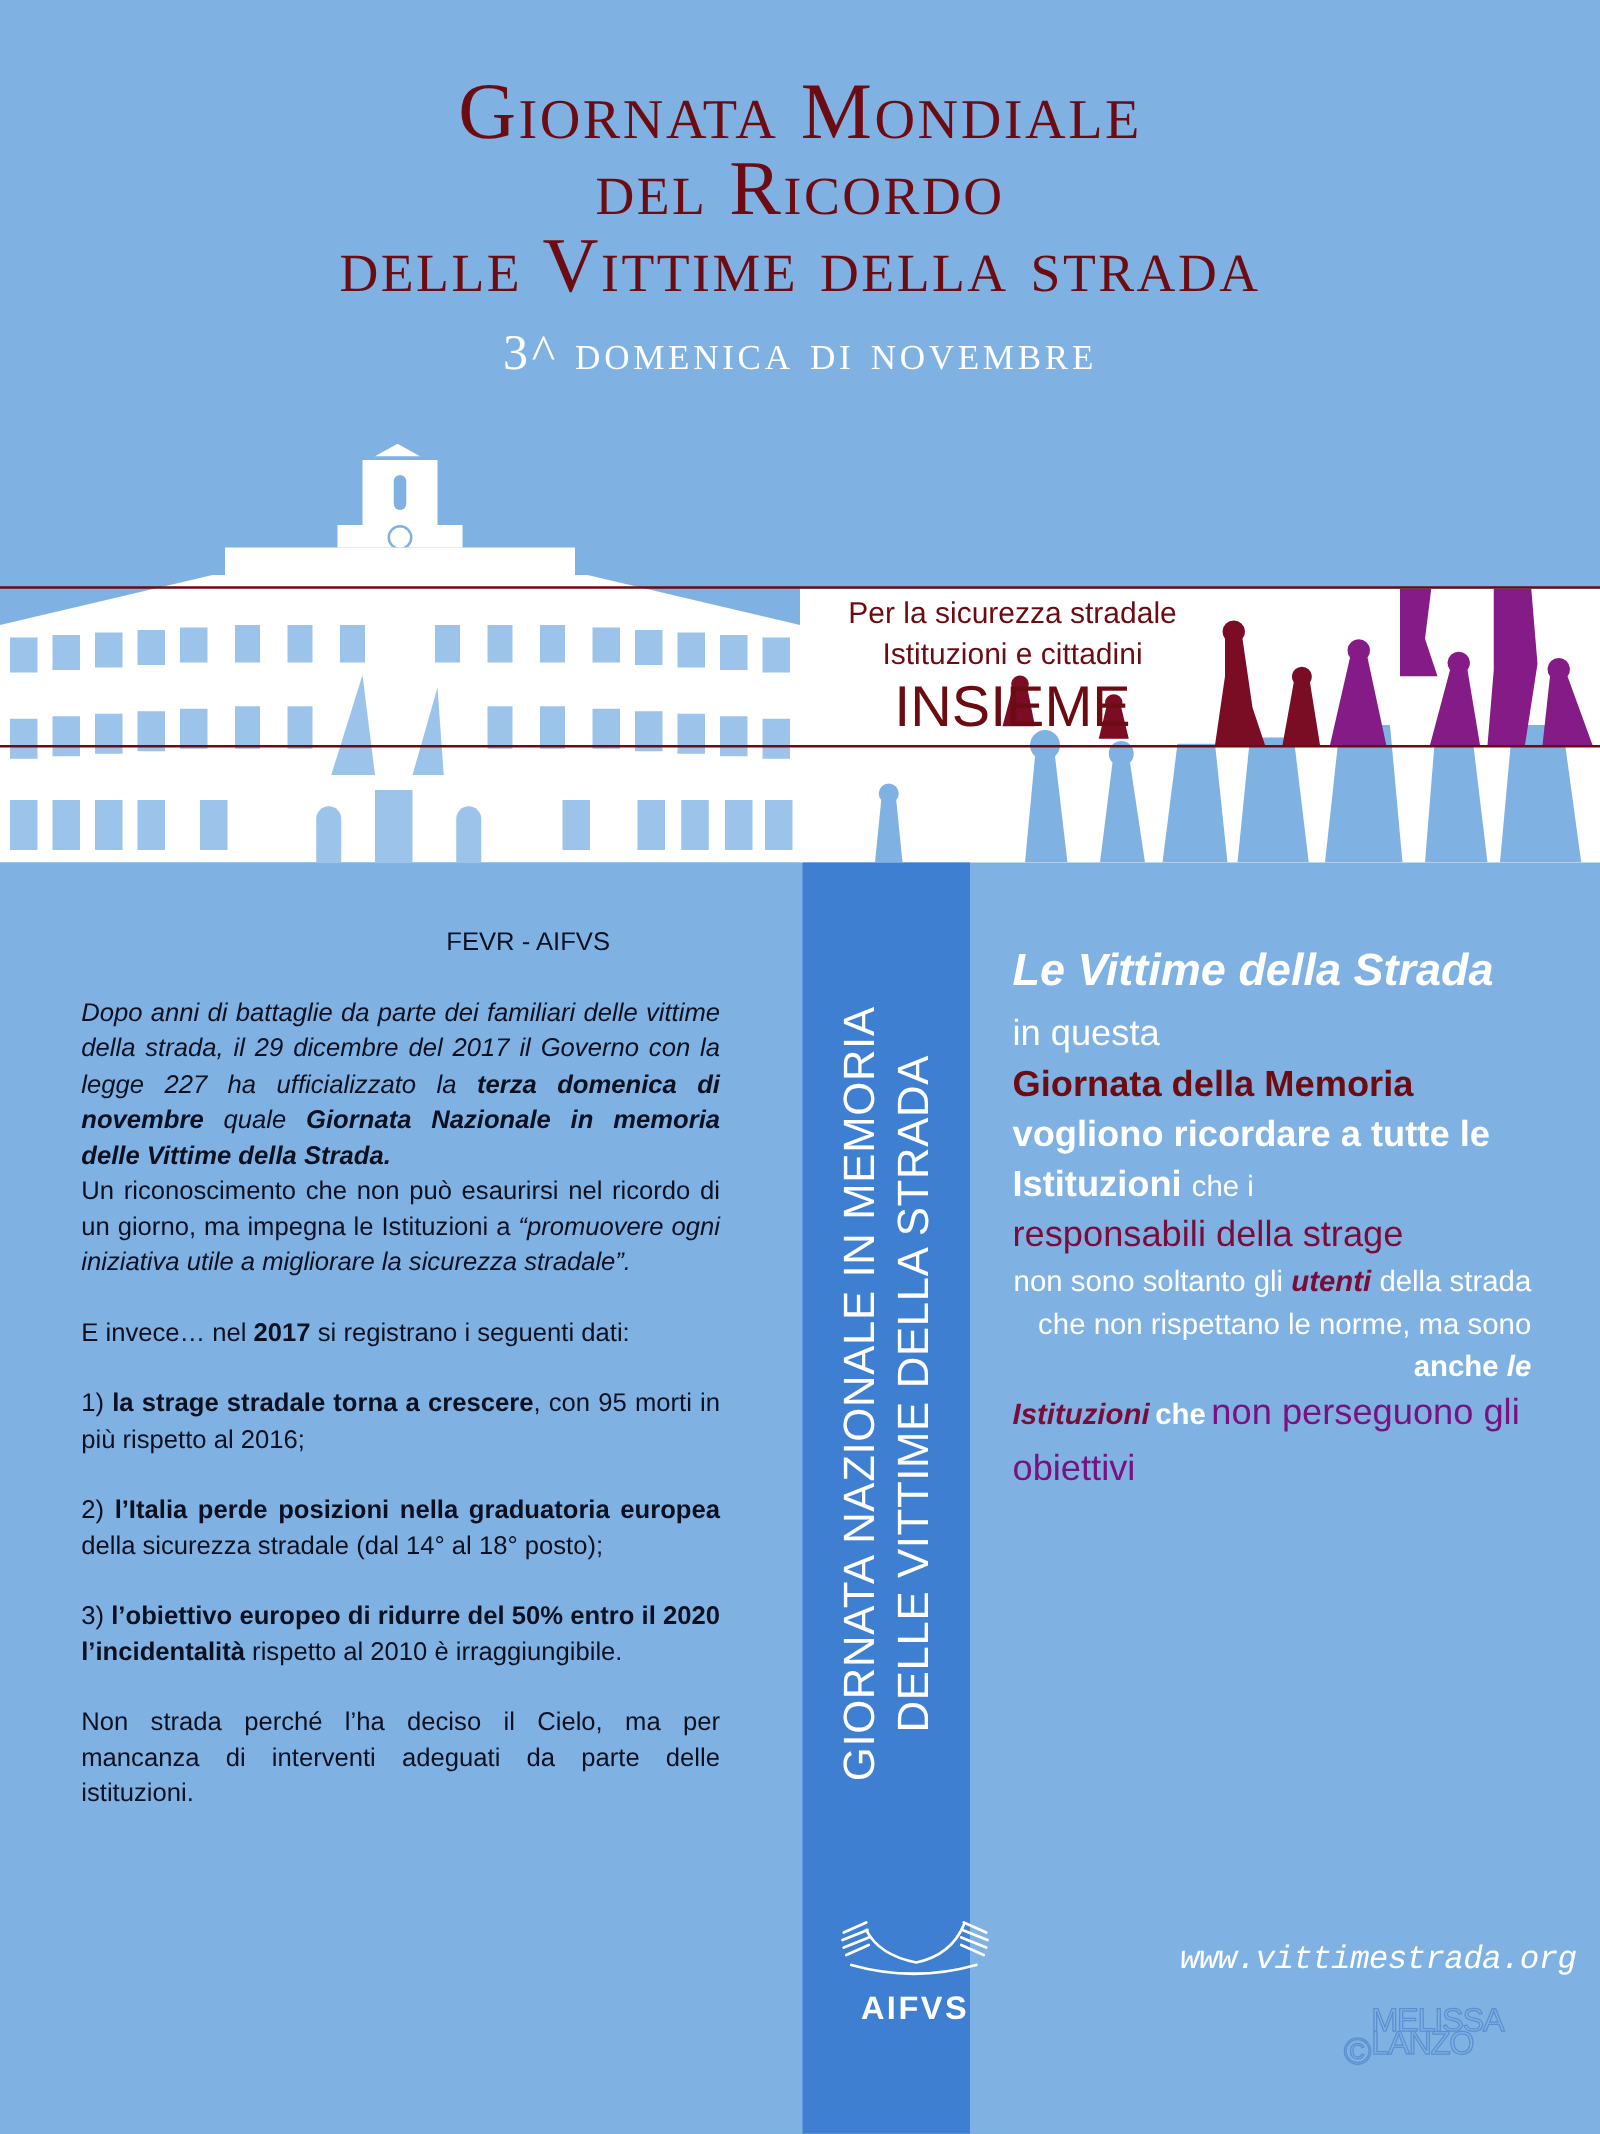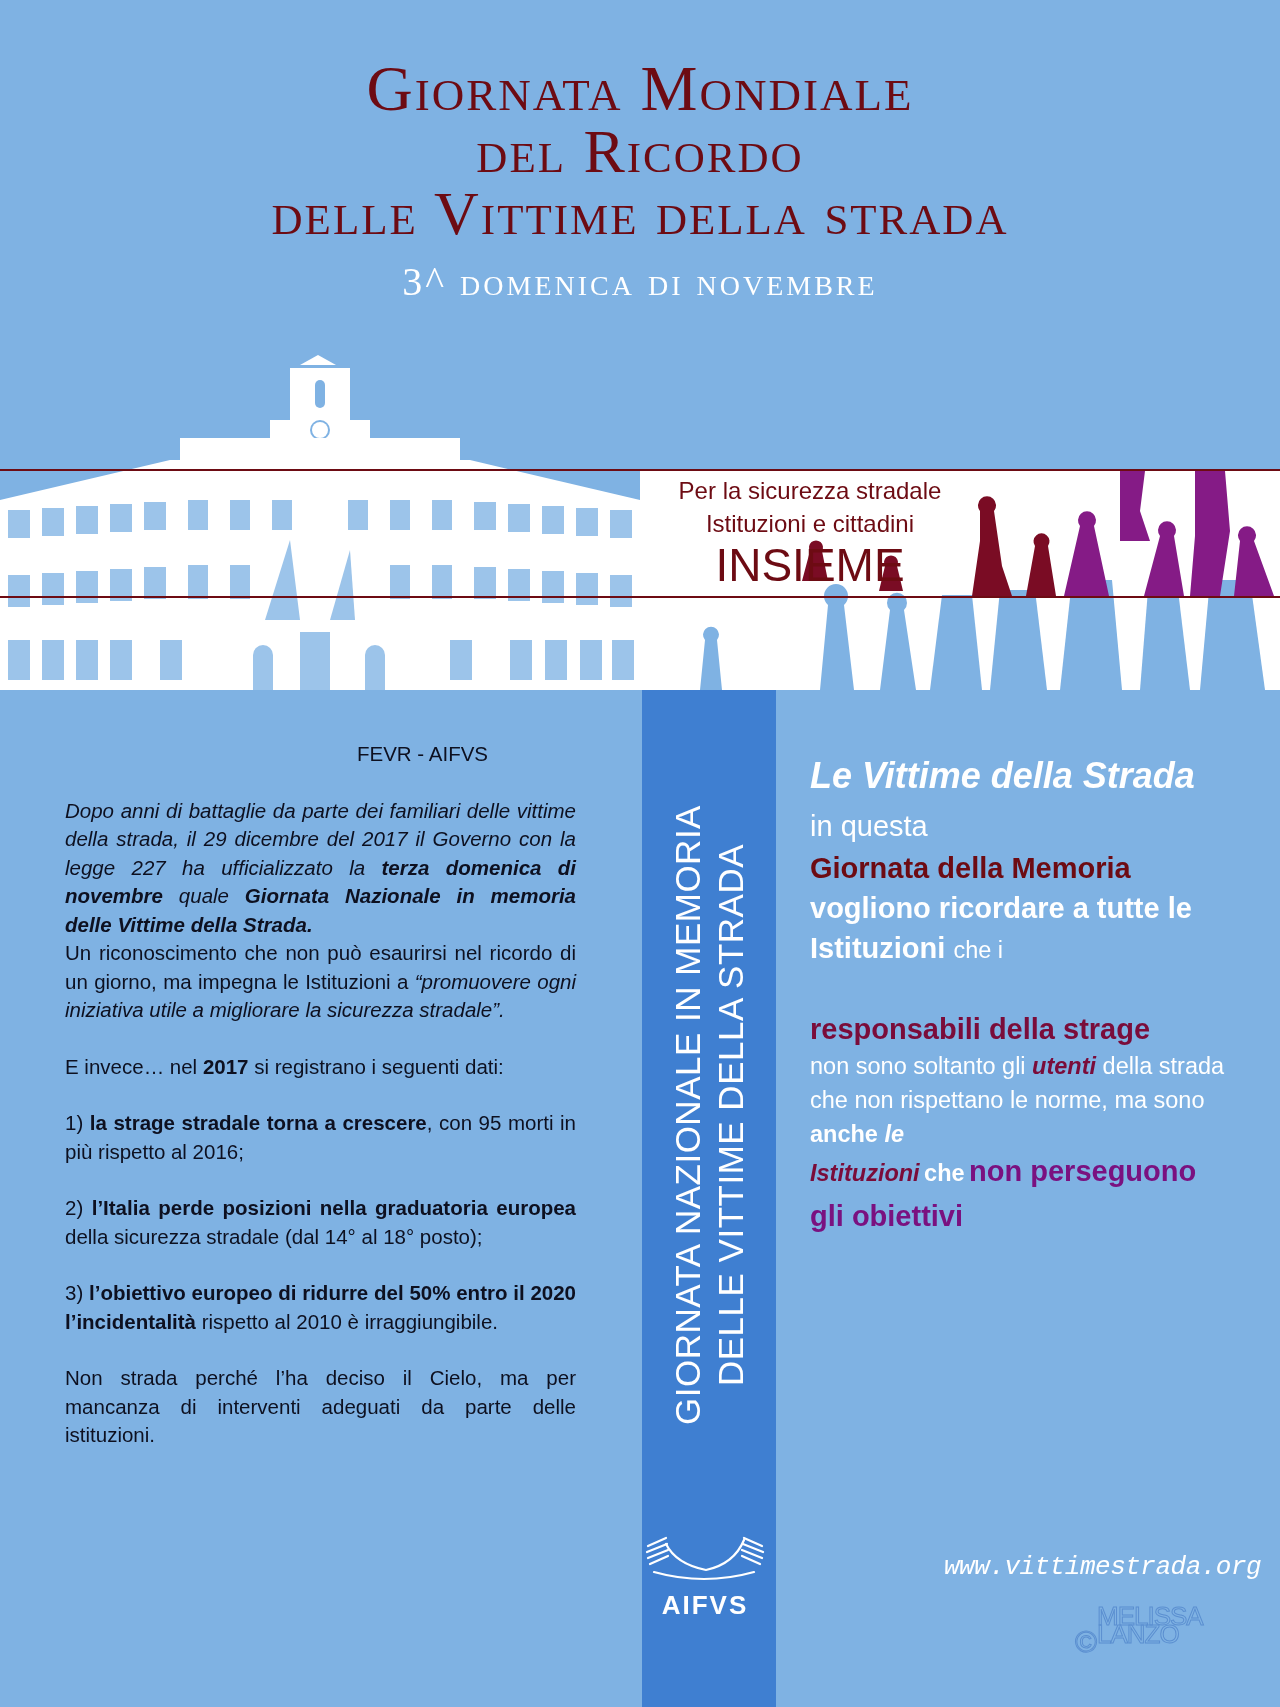--- a/index.html
+++ b/index.html
@@ -53,44 +53,44 @@
       position: absolute; left: 642px; top: 690px; width: 134px; height: 1017px;
       background: #3f7fd1;
     }
     .strip-text {
       position: absolute; left: 709px; top: 1115px;
       width: 700px; transform: translate(-50%, -50%) rotate(-90deg);
       text-align: center; color: #ffffff; font-size: 35px; line-height: 43px;
       letter-spacing: 0.5px;
     }
     .strip-text span { display: block; }
-    .logo { position: absolute; left: 644px; top: 1532px; width: 122px; }
+    .logo { position: absolute; left: 671px; top: 1532px; width: 122px; }
     .logo-name {
       display: block; text-align: center; color: #fff; font-weight: bold;
       font-size: 26px; letter-spacing: 2px; margin-top: 2px;
     }
     
     .left {
       position: absolute; left: 65px; top: 740px; width: 511px; color: #0d1020;
       font-size: 20.5px; line-height: 28.5px;
     }
     .quote { text-align: center; font-style: italic; font-weight: bold; }
     .quote-author { text-align: right; padding-right: 88px; }
     .just { text-align: justify; text-align-last: left; }
     .gap { height: 28px; }
     
     .right {
       position: absolute; left: 810px; top: 752px; width: 415px; color: #ffffff;
     }
     .r-big { font-size: 36px; line-height: 48px; font-style: italic; font-weight: bold; }
     .r-mid { font-size: 29px; line-height: 40px; }
     .r-red { color: #6d0b13; font-weight: bold; }
-    .r-purple { color: #7a1180; font-weight: bold; margin-top: 41px; }
+    .r-purple { color: #7a1180; font-weight: normal; }
     .r-white-b { font-weight: bold; }
-    .r-small { font-size: 23.5px; line-height: 34px; }
+    .r-small { font-size: 23.5px; line-height: 34px; text-align: right; }
     .r-quote {
       margin-top: 34px; color: #8a0a12; font-weight: bold; font-style: italic;
       font-size: 24px; line-height: 34px; text-align: justify; text-align-last: left;
     }
     .url {
       position: absolute; left: 944px; top: 1552px; font-style: italic;
       color: #ffffff; font-size: 26px; letter-spacing: -0.5px; font-family: Liberation Mono, monospace;
     }
     .watermark {
       position: absolute; left: 1075px; top: 1605px; width: 150px; height: 60px;

